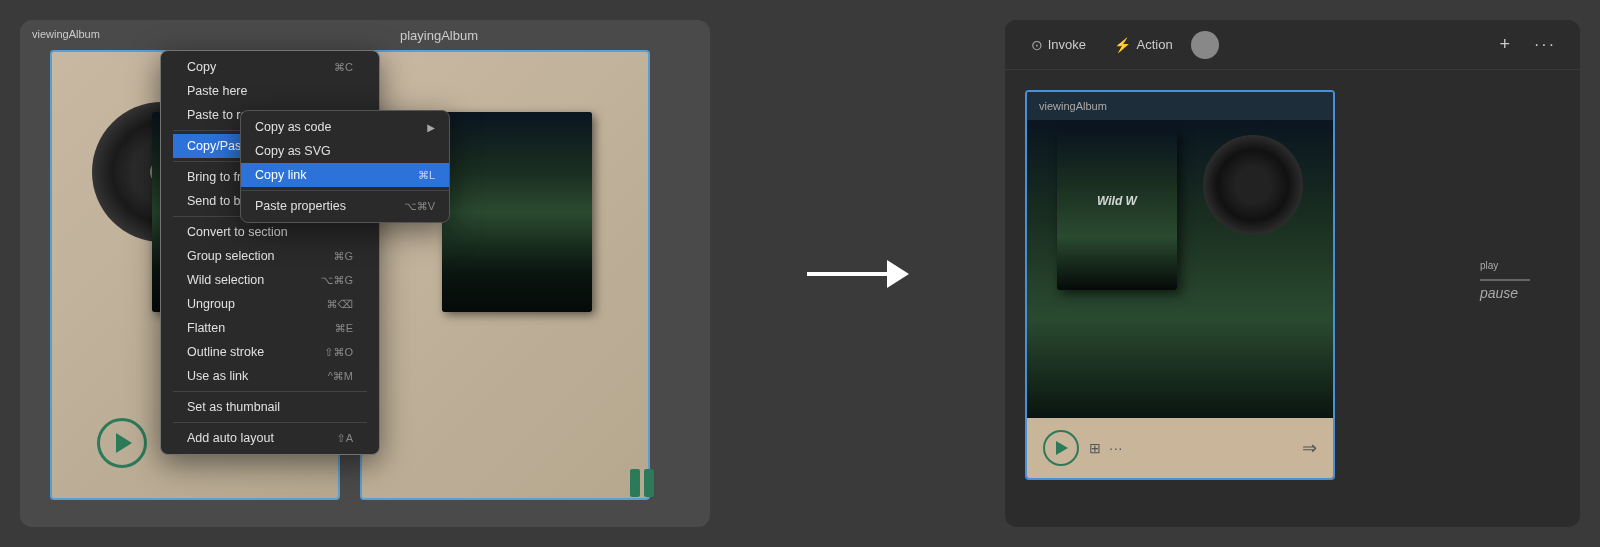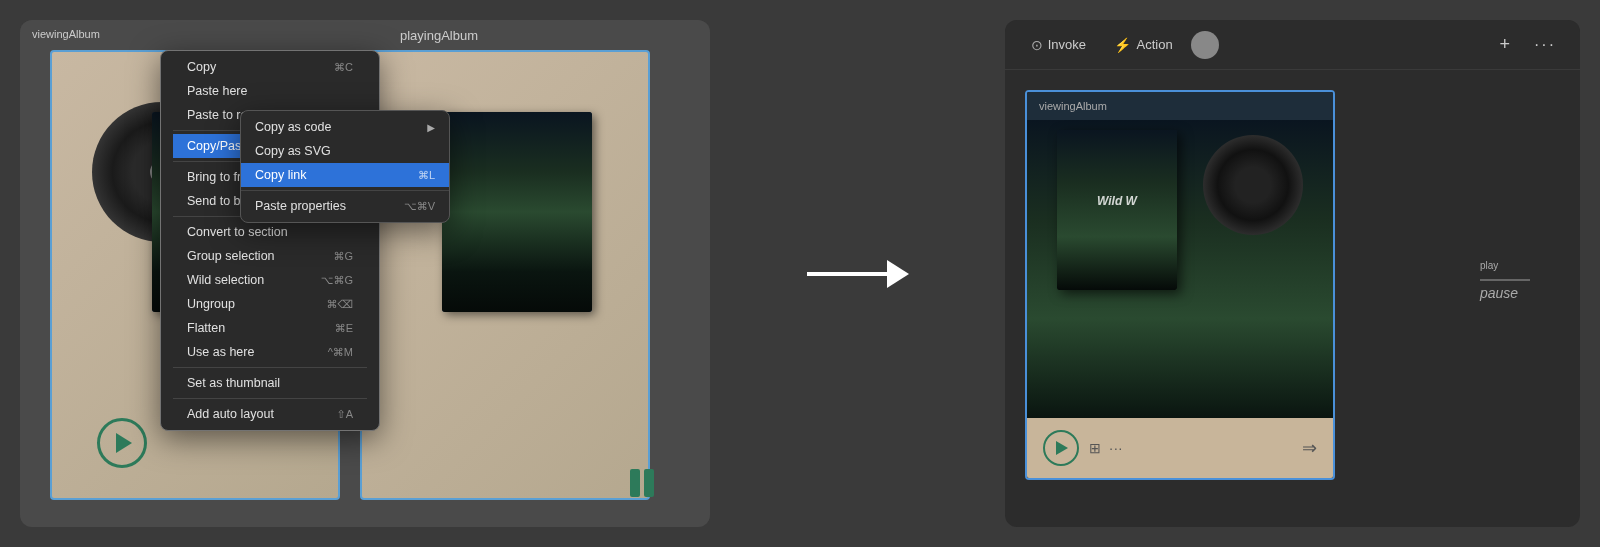--- a/index.html
+++ b/index.html
@@ -502,21 +502,25 @@
       </div>
       <div class="menu-item">
         <span>Ungroup</span>
         <span class="menu-shortcut">⌘⌫</span>
       </div>
       <div class="menu-item">
         <span>Flatten</span>
         <span class="menu-shortcut">⌘E</span>
       </div>
       <div class="menu-item">
-        <span>Use as here</span>
+        <span>Outline stroke</span>
+        <span class="menu-shortcut">⇧⌘O</span>
+      </div>
+      <div class="menu-item">
+        <span>Use as link</span>
         <span class="menu-shortcut">^⌘M</span>
       </div>
       <div class="menu-separator"></div>
       <div class="menu-item">
         <span>Set as thumbnail</span>
       </div>
       <div class="menu-separator"></div>
       <div class="menu-item">
         <span>Add auto layout</span>
         <span class="menu-shortcut">⇧A</span>

